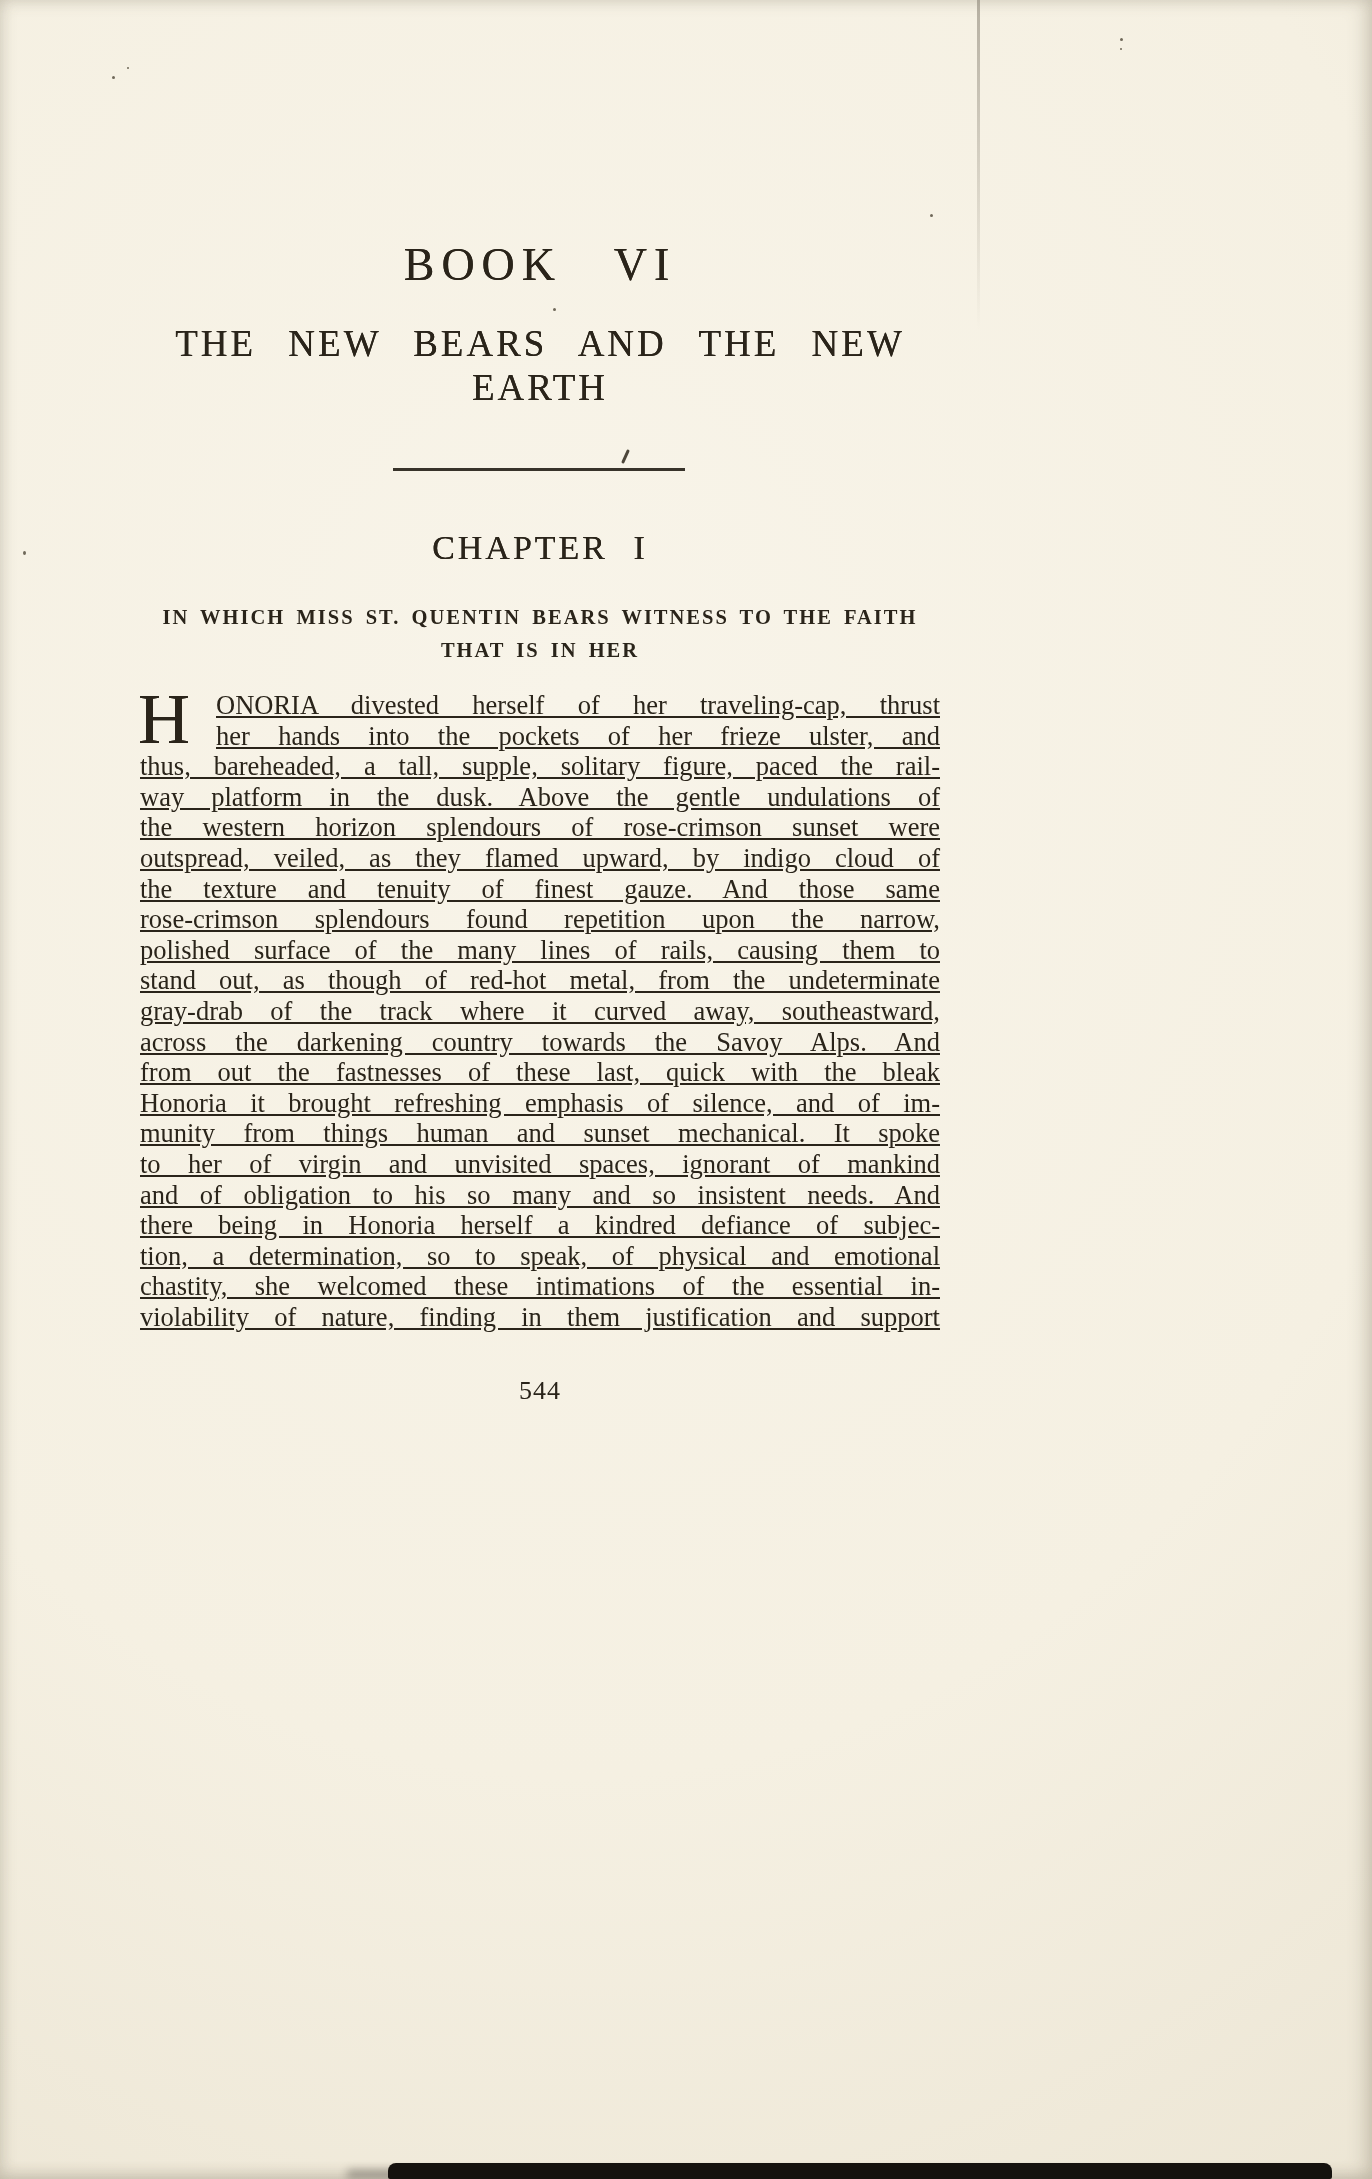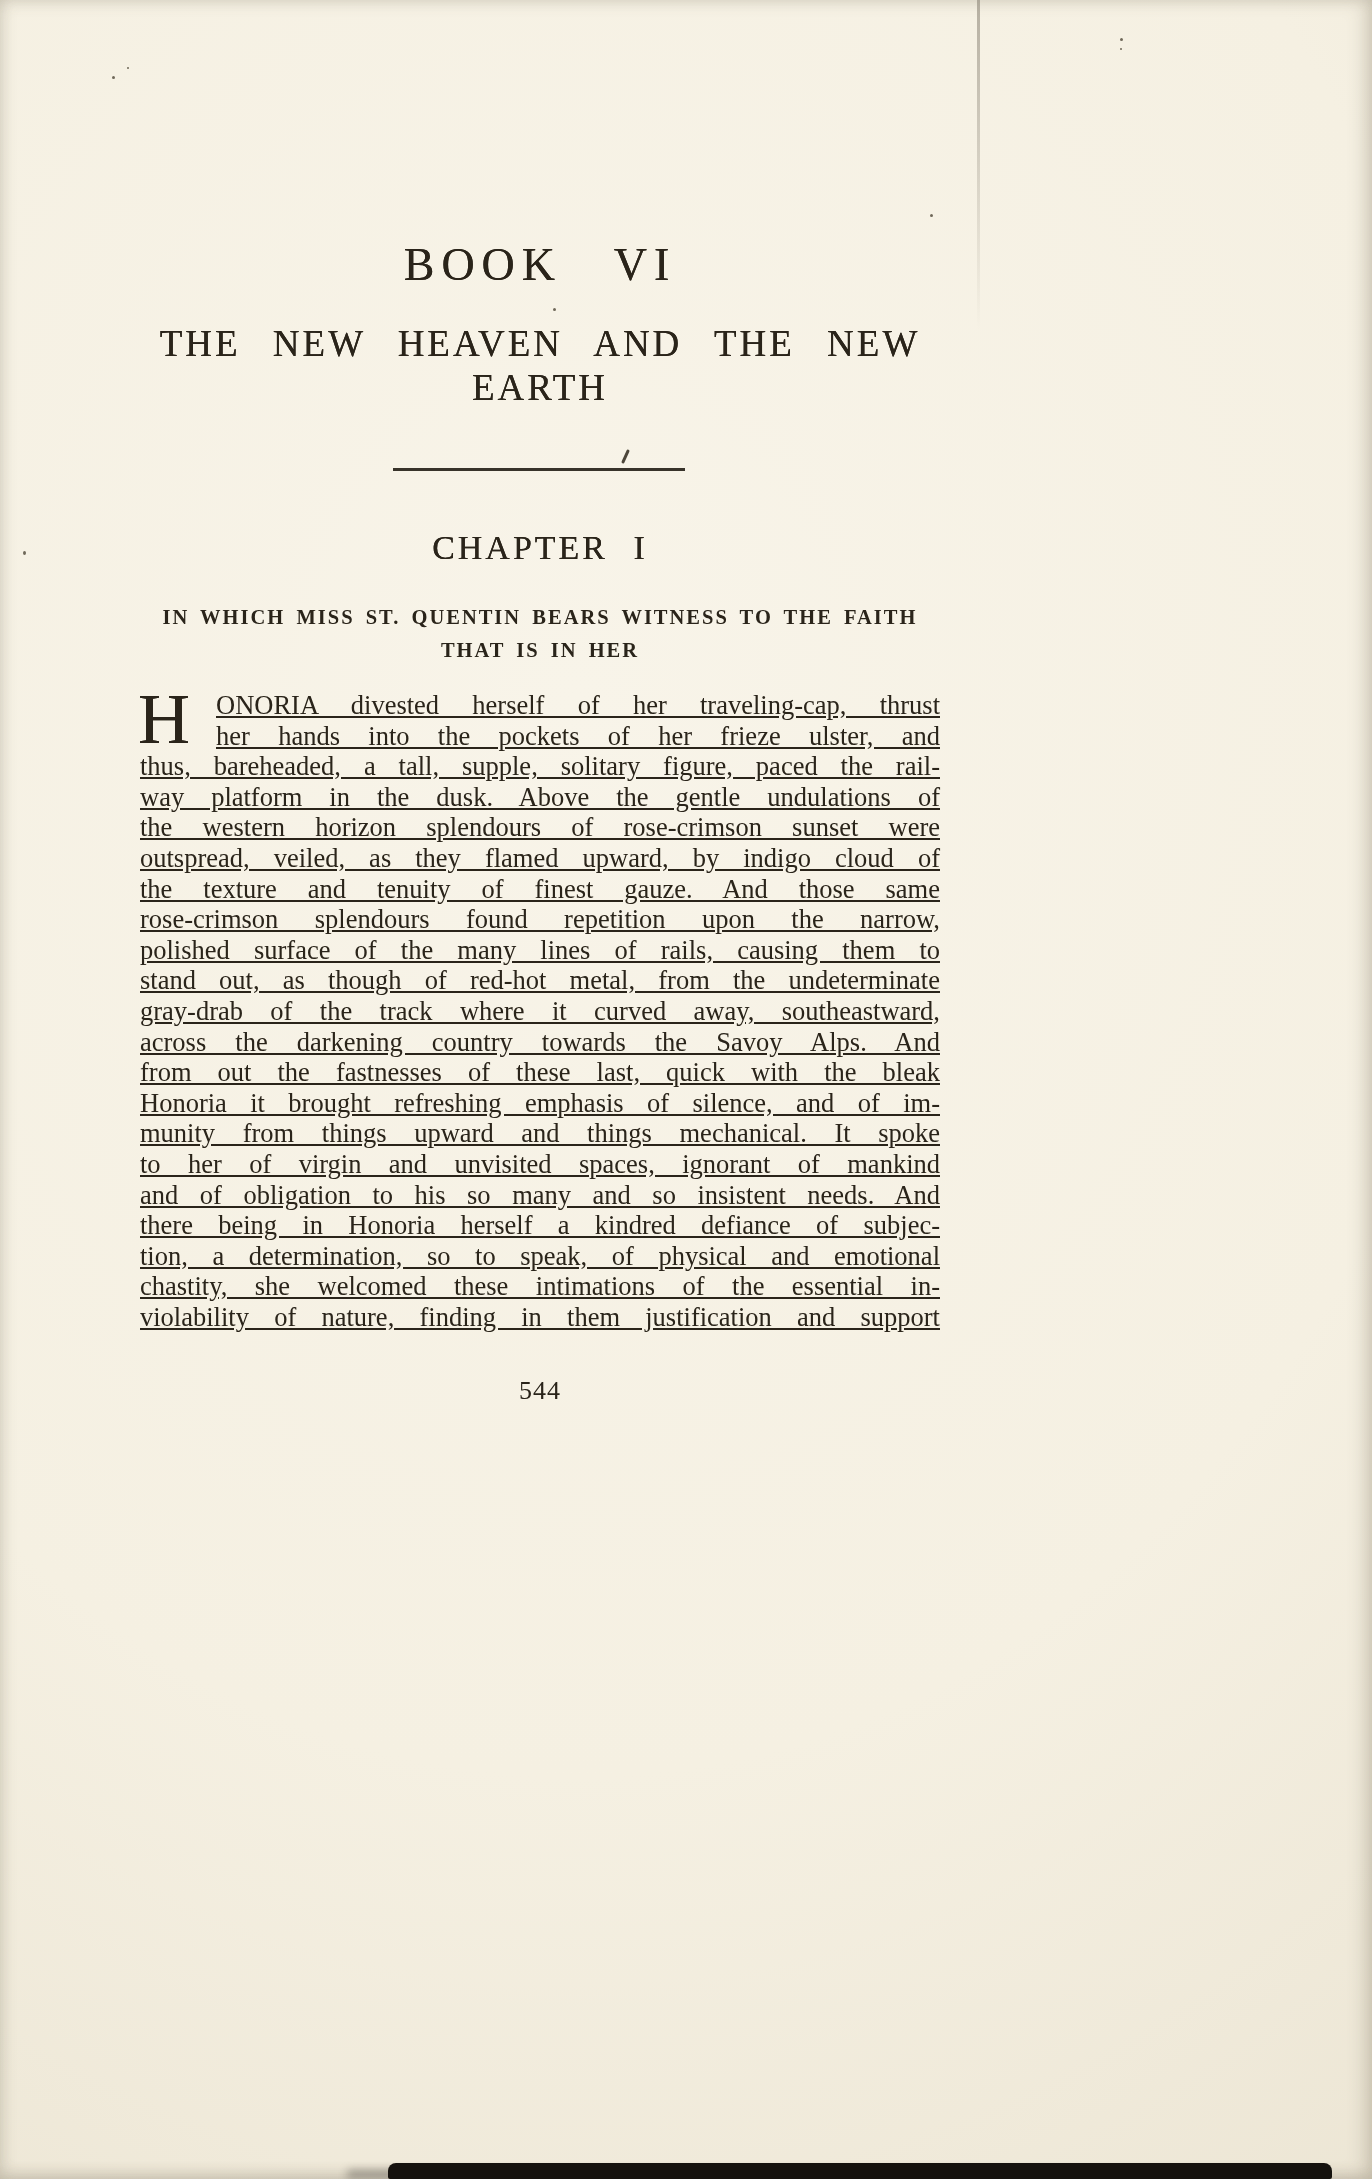--- a/index.html
+++ b/index.html
@@ -74,21 +74,21 @@
 </style>
 </head>
 <body>
 
 <div id="scan">
   <div id="textcol">
 
     <h1 id="book-heading" class="centered">BOOK VI</h1>
 
     <div id="book-title" class="centered">
-      <div>THE NEW HEAVEN AND THE NEW</div>
+      <div>THE NEW BEARS AND THE NEW</div>
       <div>EARTH</div>
     </div>
 
     <div id="rule"></div>
     <div id="pen-tick"></div>
 
     <h2 id="chapter-heading" class="centered">CHAPTER I</h2>
 
     <div id="chapter-subtitle" class="centered">
       <div>IN WHICH MISS ST. QUENTIN BEARS WITNESS TO THE FAITH</div>
@@ -107,21 +107,21 @@
           <div class="jline">the western horizon splendours of rose-crimson sunset were</div>
           <div class="jline">outspread, veiled, as they flamed upward, by indigo cloud of</div>
           <div class="jline">the texture and tenuity of finest gauze. And those same</div>
           <div class="jline">rose-crimson splendours found repetition upon the narrow,</div>
           <div class="jline">polished surface of the many lines of rails, causing them to</div>
           <div class="jline">stand out, as though of red-hot metal, from the undeterminate</div>
           <div class="jline">gray-drab of the track where it curved away, southeastward,</div>
           <div class="jline">across the darkening country towards the Savoy Alps. And</div>
           <div class="jline">from out the fastnesses of these last, quick with the bleak</div>
           <div class="jline">Honoria it brought refreshing emphasis of silence, and of im-</div>
-          <div class="jline">munity from things upward and things mechanical. It spoke</div>
+          <div class="jline">munity from things human and sunset mechanical. It spoke</div>
           <div class="jline">to her of virgin and unvisited spaces, ignorant of mankind</div>
           <div class="jline">and of obligation to his so many and so insistent needs. And</div>
           <div class="jline">there being in Honoria herself a kindred defiance of subjec-</div>
           <div class="jline">tion, a determination, so to speak, of physical and emotional</div>
           <div class="jline">chastity, she welcomed these intimations of the essential in-</div>
           <div class="jline">violability of nature, finding in them justification and support</div>
         </div>
     </div>
 
     <div id="page-number" class="centered">544</div>

